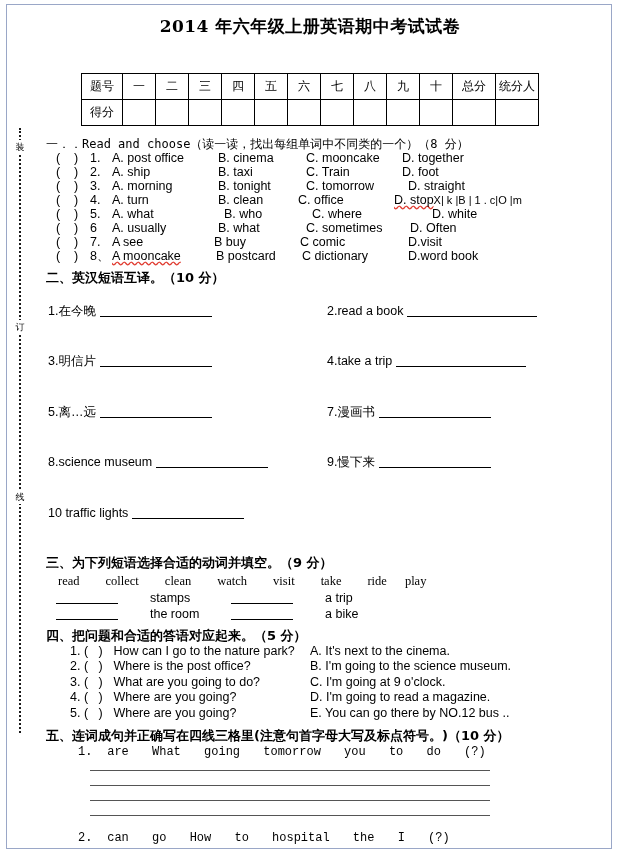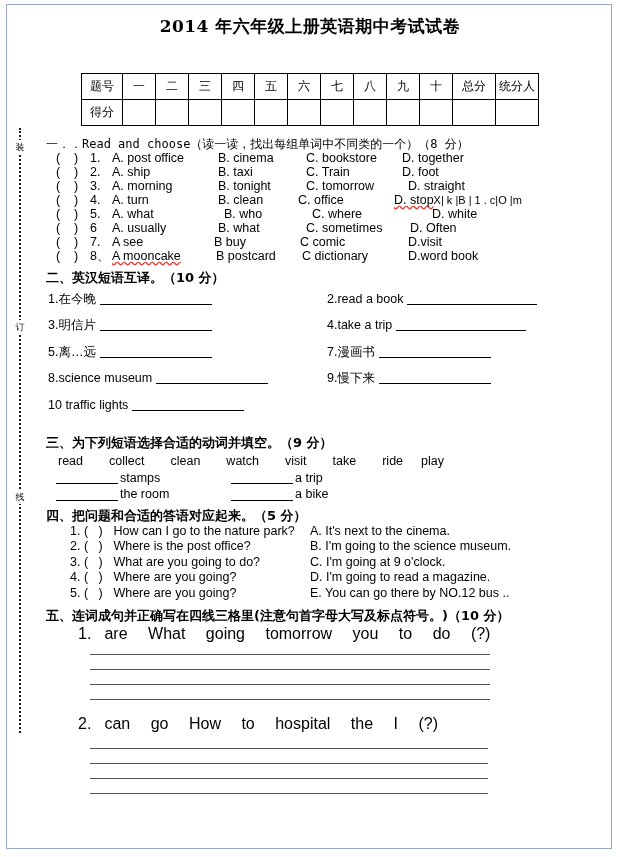--- a/index.html
+++ b/index.html
@@ -136,51 +136,53 @@
   
   .trans-grid {
     display: flex;
     flex-wrap: wrap;
     margin-left: 2px;
   }
   .trans-item {
     width: 50%;
     display: flex;
     align-items: flex-start;
-    margin: 7px 0;
+    margin: 19px 0;
     font-size: 12.5px;
     white-space: nowrap;
   }
   .trans-item .t-label { margin-right: 4px; }
   .t-blank {
     flex: 0 0 auto;
     border-bottom: 1px solid #000;
     height: 11px;
     width: 112px;
   }
   .t-blank.w2 { width: 130px; }
   .t-blank.w3 { width: 100px; }
 
   
   .word-bank {
     display: flex;
     margin: 6px 0 3px 12px;
     font-size: 12.5px;
+    font-family: Liberation Serif, serif;
   }
   .word-bank span { margin-right: 26px; }
   .fill-row {
     display: flex;
     margin: 4px 0 4px 10px;
     font-size: 12.5px;
   }
   .fill-cell {
     width: 175px;
     display: flex;
-    align-items: flex-end;
+    align-items: flex-start;
     white-space: nowrap;
+    gap: 30px;
   }
   .f-blank {
     border-bottom: 1px solid #000;
     width: 62px;
     height: 11px;
     display: inline-block;
     margin-right: 2px;
   }
 
   
@@ -189,21 +191,22 @@
     margin: 3px 0 3px 24px;
     font-size: 12.5px;
     white-space: nowrap;
   }
   .m-left { width: 240px; }
   .m-paren { display: inline-block; width: 26px; }
 
   
   .build-words {
     margin: 4px 0 0 32px;
-    font-size: 16px;
+    font-size: 12px;
+    font-family: Liberation Mono, monospace;
   }
   .build-words .bw { display: inline-block; margin-right: 16px; }
   .build-num { display: inline-block; width: 22px; }
 
   .four-line-grid {
     margin: 12px 0 0 44px;
     width: 400px;
   }
   .four-line-grid .gl {
     height: 14px;
@@ -268,21 +271,21 @@
   <div class="sections">
 
     <div>
       <div class="sec-head mono-head">一．．Read and choose（读一读，找出每组单词中不同类的一个）（8 分）</div>
 
       <div class="q-row">
         <span class="q-paren">(&nbsp;&nbsp;&nbsp;&nbsp;)</span>
         <span class="q-num">1.</span>
         <span class="opt" style="width:106px">A. post office</span>
         <span class="opt" style="width:88px">B. cinema</span>
-        <span class="opt" style="width:96px">C. bookstore</span>
+        <span class="opt" style="width:96px">C. mooncake</span>
         <span class="opt">D. together</span>
       </div>
 
       <div class="q-row">
         <span class="q-paren">(&nbsp;&nbsp;&nbsp;&nbsp;)</span>
         <span class="q-num">2.</span>
         <span class="opt" style="width:106px">A. ship</span>
         <span class="opt" style="width:88px">B. taxi</span>
         <span class="opt" style="width:96px">C. Train</span>
         <span class="opt">D. foot</span>

